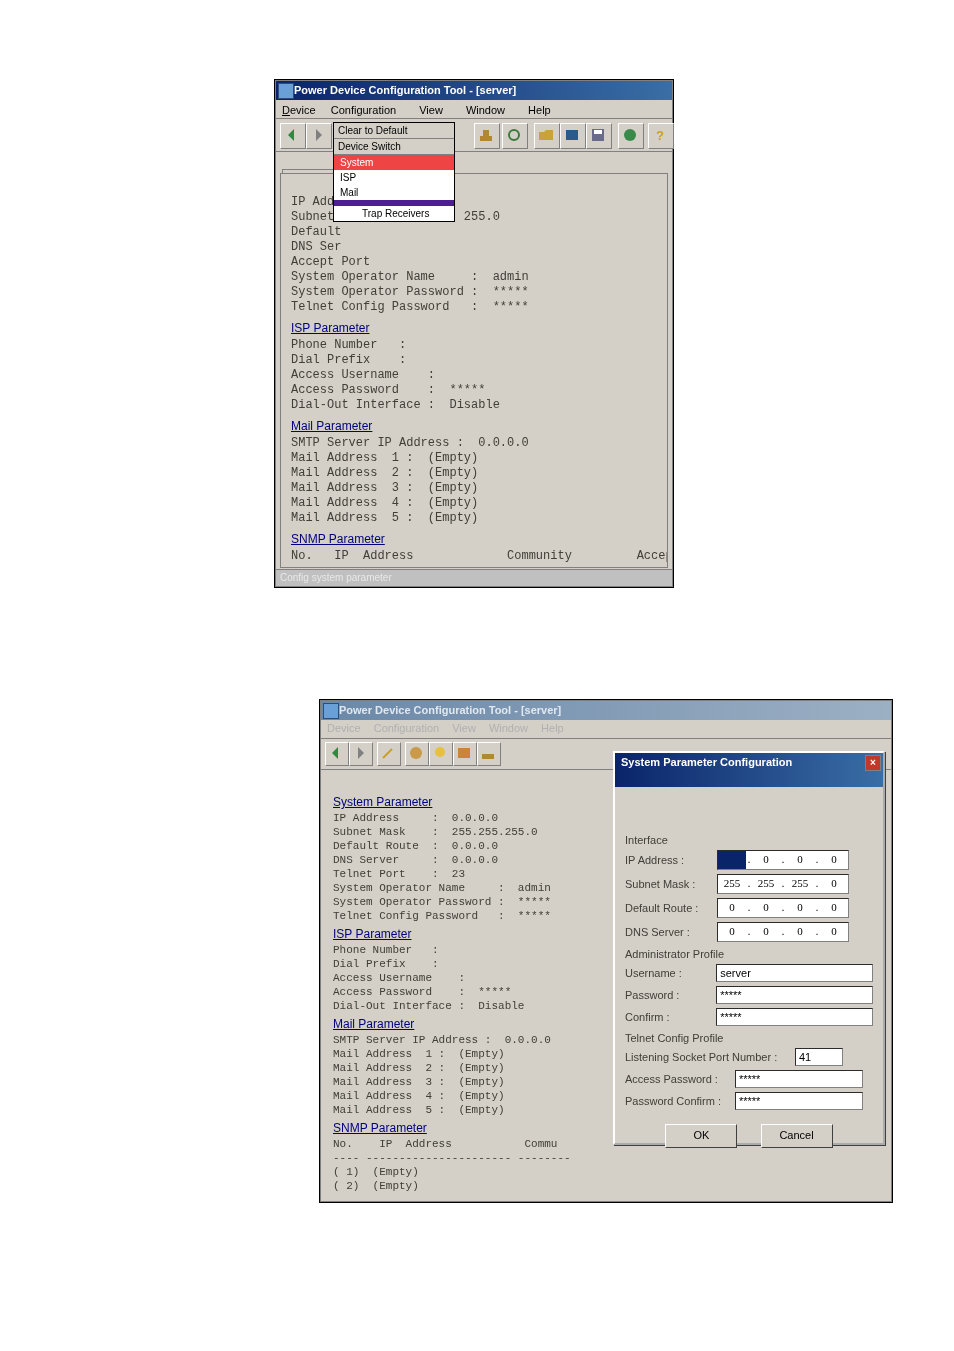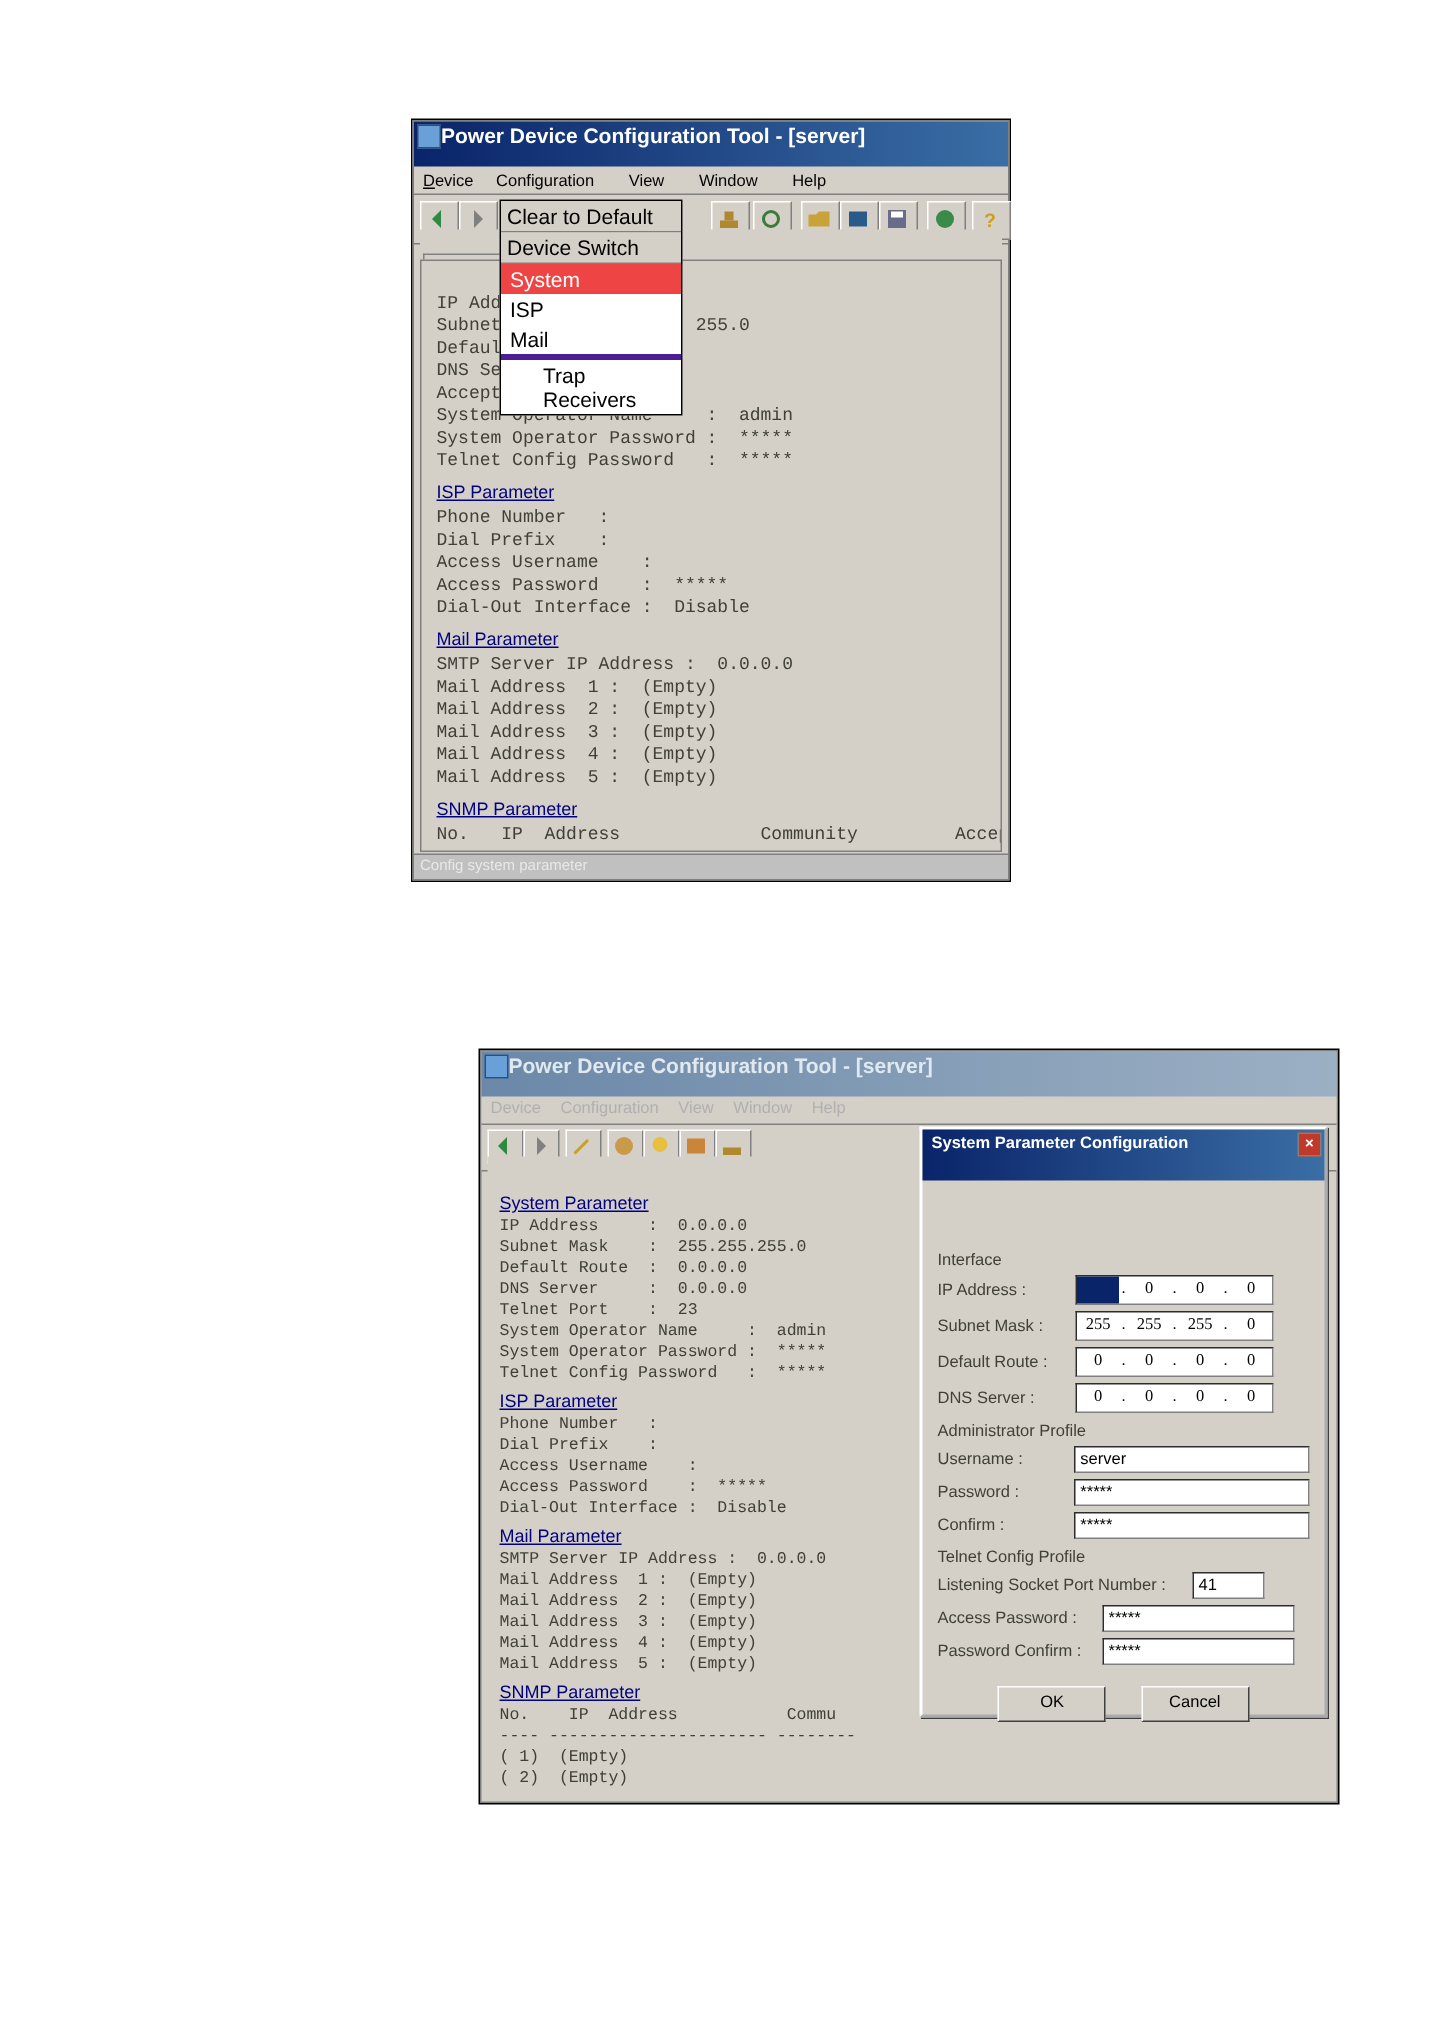--- a/index.html
+++ b/index.html
@@ -13,25 +13,25 @@
   }
   
   .shot {
     position: absolute;
     border: 1px solid #808080;
     background: #d4d0c8;
     box-shadow: 0 0 0 1px #000;
   }
   .shot1 { left: 275px; top: 80px; width: 396px; height: 505px; }
   .titlebar {
-    height: 30px;
+    height: 19px;
     background: linear-gradient(to right, #0a246a, #3a6ea5);
     color: #fff;
     font-weight: bold;
-    font-size: 14px;
+    font-size: 11px;
     line-height: 19px;
     padding-left: 18px;
     position: relative;
   }
   .titleicon {
     position: absolute; left: 2px; top: 2px; width: 14px; height: 14px;
     background: #6aa0d8; border: 1px solid #2c4e7a;
   }
   .menubar {
     height: 18px;
@@ -53,29 +53,29 @@
     background: #d4d0c8; border: 1px solid #fff;
     border-right-color:#808080; border-bottom-color:#808080;
   }
   .tbbtn svg { width:16px; height:16px; margin:3px; }
   .dropdown-open {
     position: absolute;
     left: 57px; top: 3px;
     width: 120px;
     background: #fff;
     border: 1px solid #000;
-    font-size: 14px;
+    font-size: 10px;
     z-index: 10;
   }
   .dropdown-open .dd-head {
     background:#d4d0c8; padding:2px 4px; border-bottom:1px solid #808080;
   }
   .dropdown-open .dd-item { padding:2px 6px; }
   .dropdown-open .dd-sel { background:#ef4444; color:#fff; }
-  .dropdown-open .dd-last { border-top:4px solid #4c1d95;padding-left:28px; }
+  .dropdown-open .dd-last { border-top:6px solid #4c1d95;padding-left:28px; }
   .content1 {
     position:absolute; left:4px; top:72px; right:4px; bottom:18px;
     background:#d4d0c8;
   }
   .tab1 {
     position:absolute; left:2px; top:16px; width:70px; height:18px;
     background:#d4d0c8; border:1px solid #808080; border-bottom:none;
     color:#0000c0; text-decoration:underline; font-size:11px;
     padding:2px 4px 0 4px;
   }

